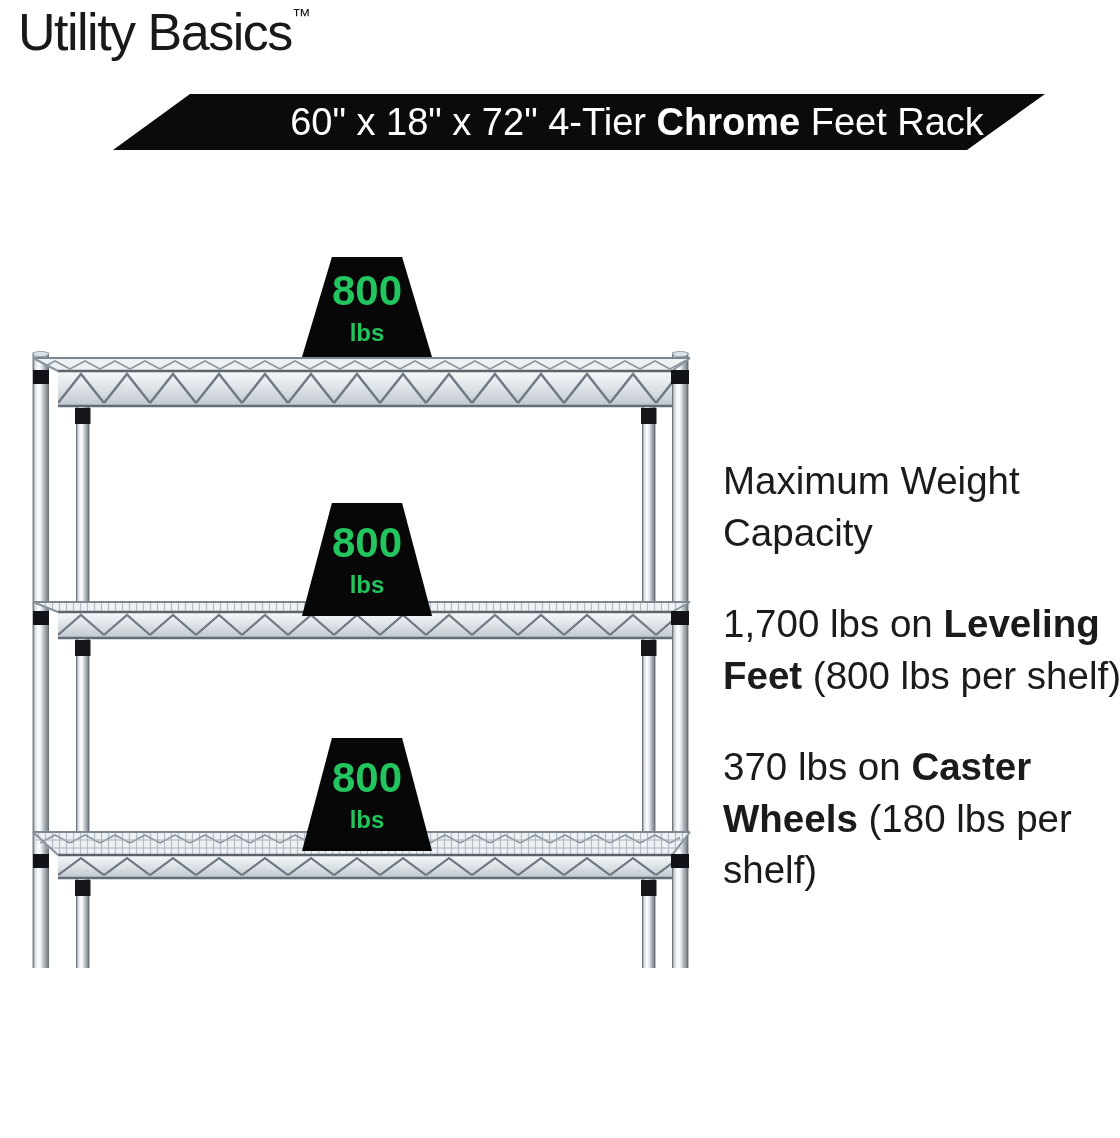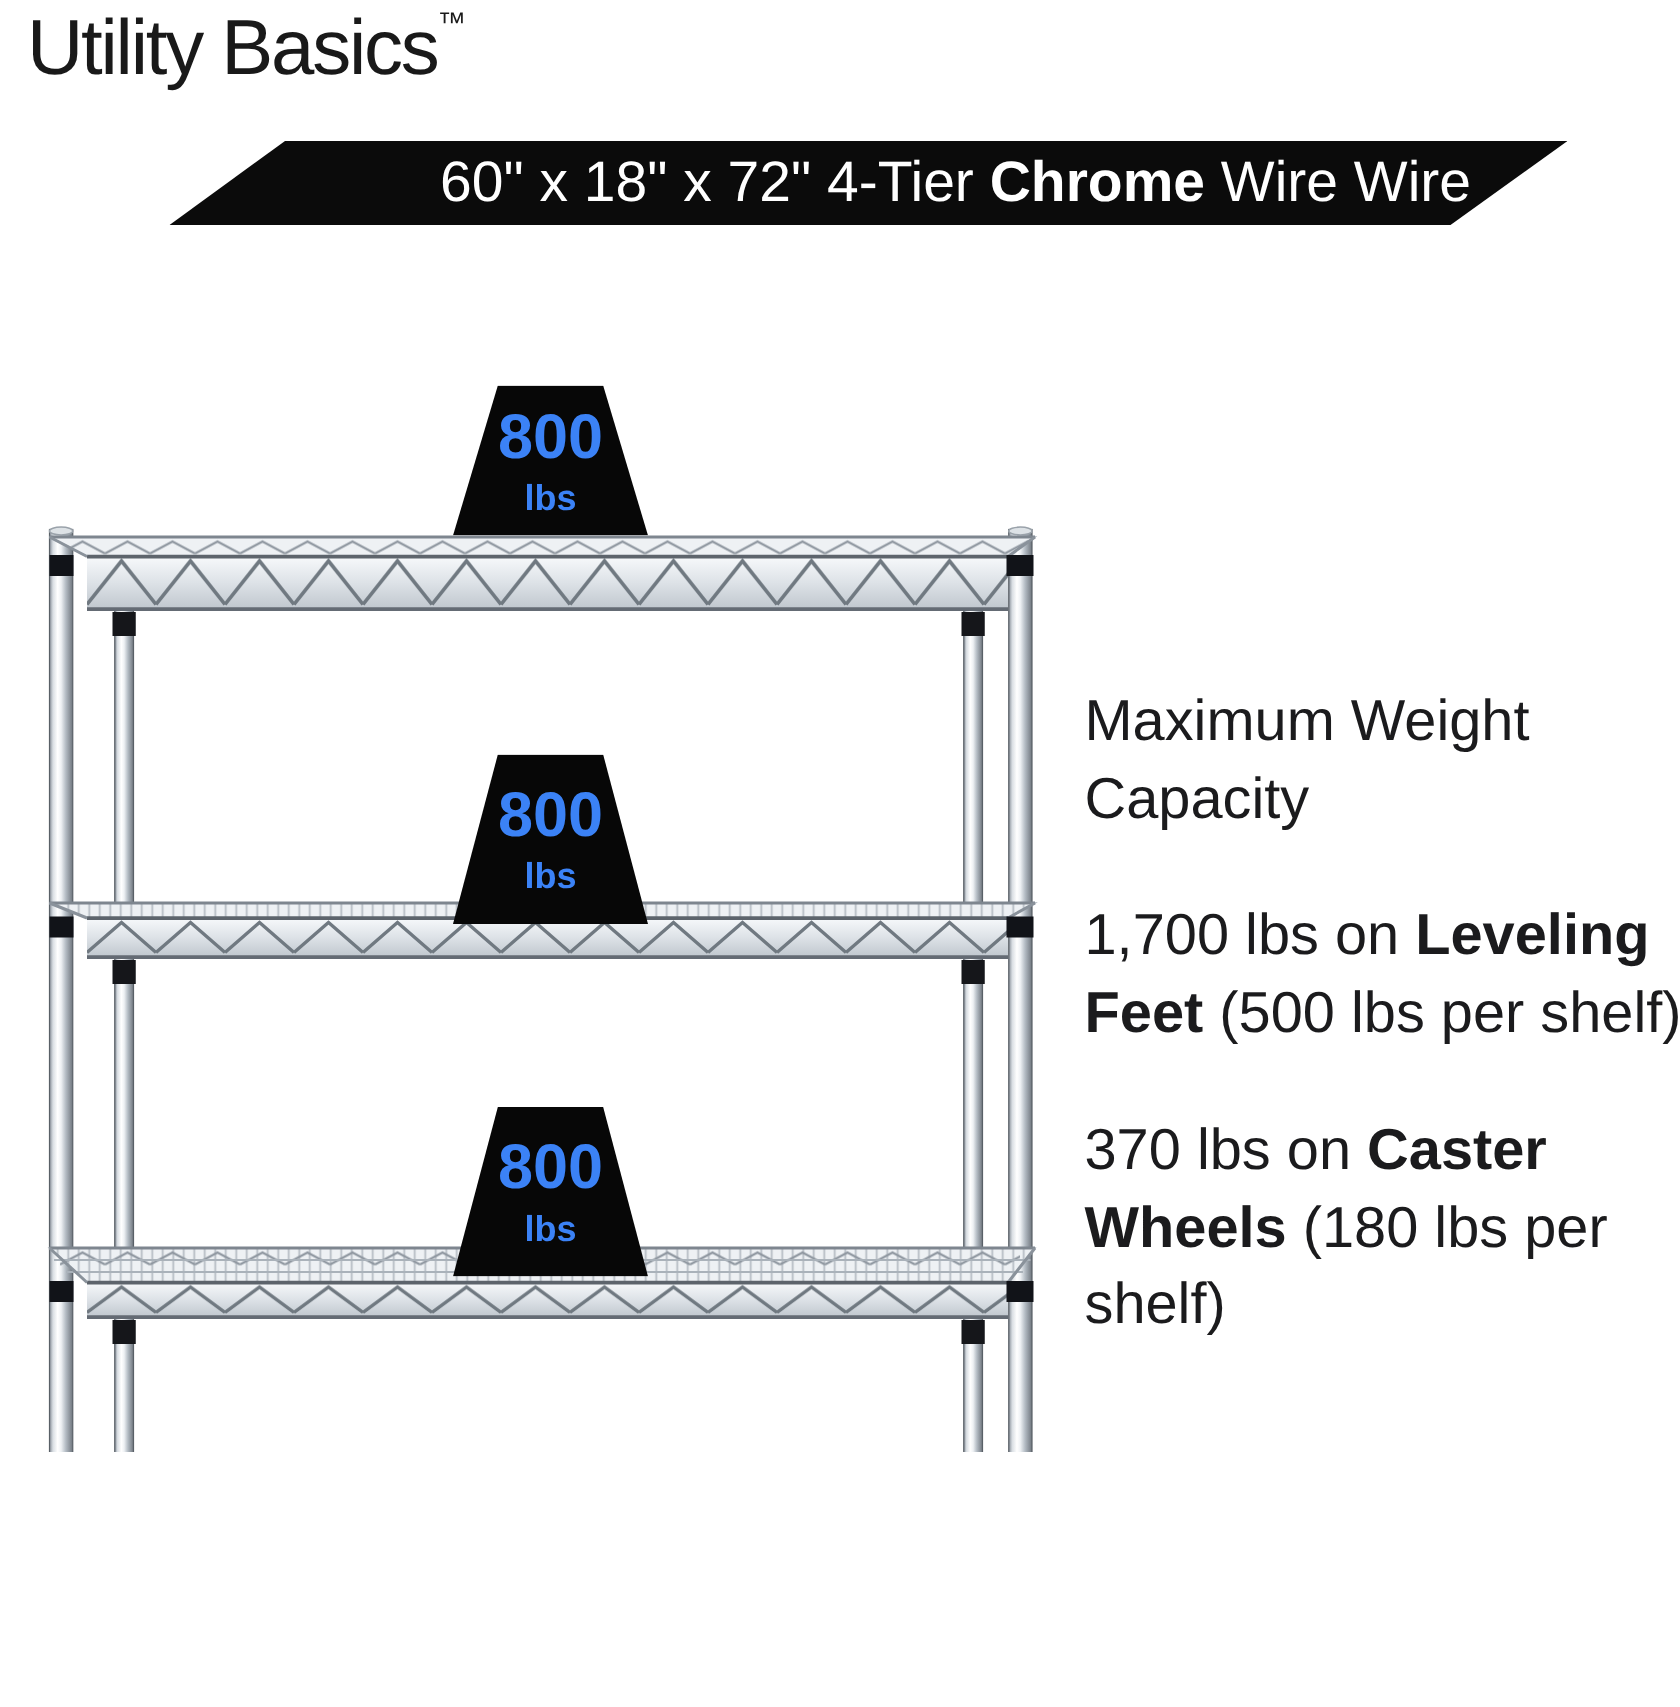--- a/index.html
+++ b/index.html
@@ -24,21 +24,21 @@
     text-align:center;color:#ffffff;font-size:38px;white-space:nowrap;
   }
   .b{font-weight:700;}
   
   #rack{position:absolute;left:0;top:0;}
   
   .badge{
     position:absolute;width:130px;background:#070707;
     clip-path:polygon(23% 0%,77% 0%,100% 100%,0% 100%);
     display:flex;flex-direction:column;align-items:center;justify-content:center;
-    gap:9px;color:#3b82f6;text-align:right;
+    gap:9px;color:#22c55e;text-align:right;
   }
   .badge-value{font-size:42px;font-weight:700;line-height:1;}
   .badge-unit{font-size:24px;font-weight:700;line-height:1;}
   
   .info{
     position:absolute;left:723px;top:455px;width:402px;
     font-size:38.5px;line-height:1.34;color:#1b1b1d;
   }
   .info p{margin:0 0 40px 0;}
 </style>
@@ -46,21 +46,21 @@
 <body>
 
 <div id="stage">
 
   <div class="brand">
     <span>Utility Basics</span><sup>™</sup>
   </div>
 
   <div class="banner">
     <div class="banner-text">
-      <span>60" x 18" x 72" 4-Tier </span><span class="b">Chrome</span><span> Wire Wire</span>
+      <span>60" x 18" x 72" 4-Tier </span><span class="b">Chrome</span><span> Feet Rack</span>
     </div>
   </div>
 
   <svg id="rack" width="1120" height="1138" viewBox="0 0 1120 1138">
     <defs>
       <linearGradient id="postG" x1="0" y1="0" x2="1" y2="0">
         <stop offset="0" stop-color="#868e97"></stop>
         <stop offset="0.15" stop-color="#d9dee3"></stop>
         <stop offset="0.35" stop-color="#ffffff"></stop>
         <stop offset="0.5" stop-color="#eef1f4"></stop>
@@ -200,20 +200,20 @@
     <div class="badge-unit">lbs</div>
   </div>
   <div class="badge" style="left:302px;top:980px;height:113px;">
     <div class="badge-value">800</div>
     <div class="badge-unit">lbs</div>
   </div>
 
   <div class="info">
     <p>Maximum Weight Capacity</p>
     <p>
-      <span>1,700 lbs on </span><span class="b">Leveling Feet</span><span> (500 lbs per shelf)</span>
+      <span>1,700 lbs on </span><span class="b">Leveling Feet</span><span> (800 lbs per shelf)</span>
     </p>
     <p>
       <span>370 lbs on </span><span class="b">Caster Wheels</span><span> (180 lbs per shelf)</span>
     </p>
   </div>
 
 </div>
 
 </body></html>

